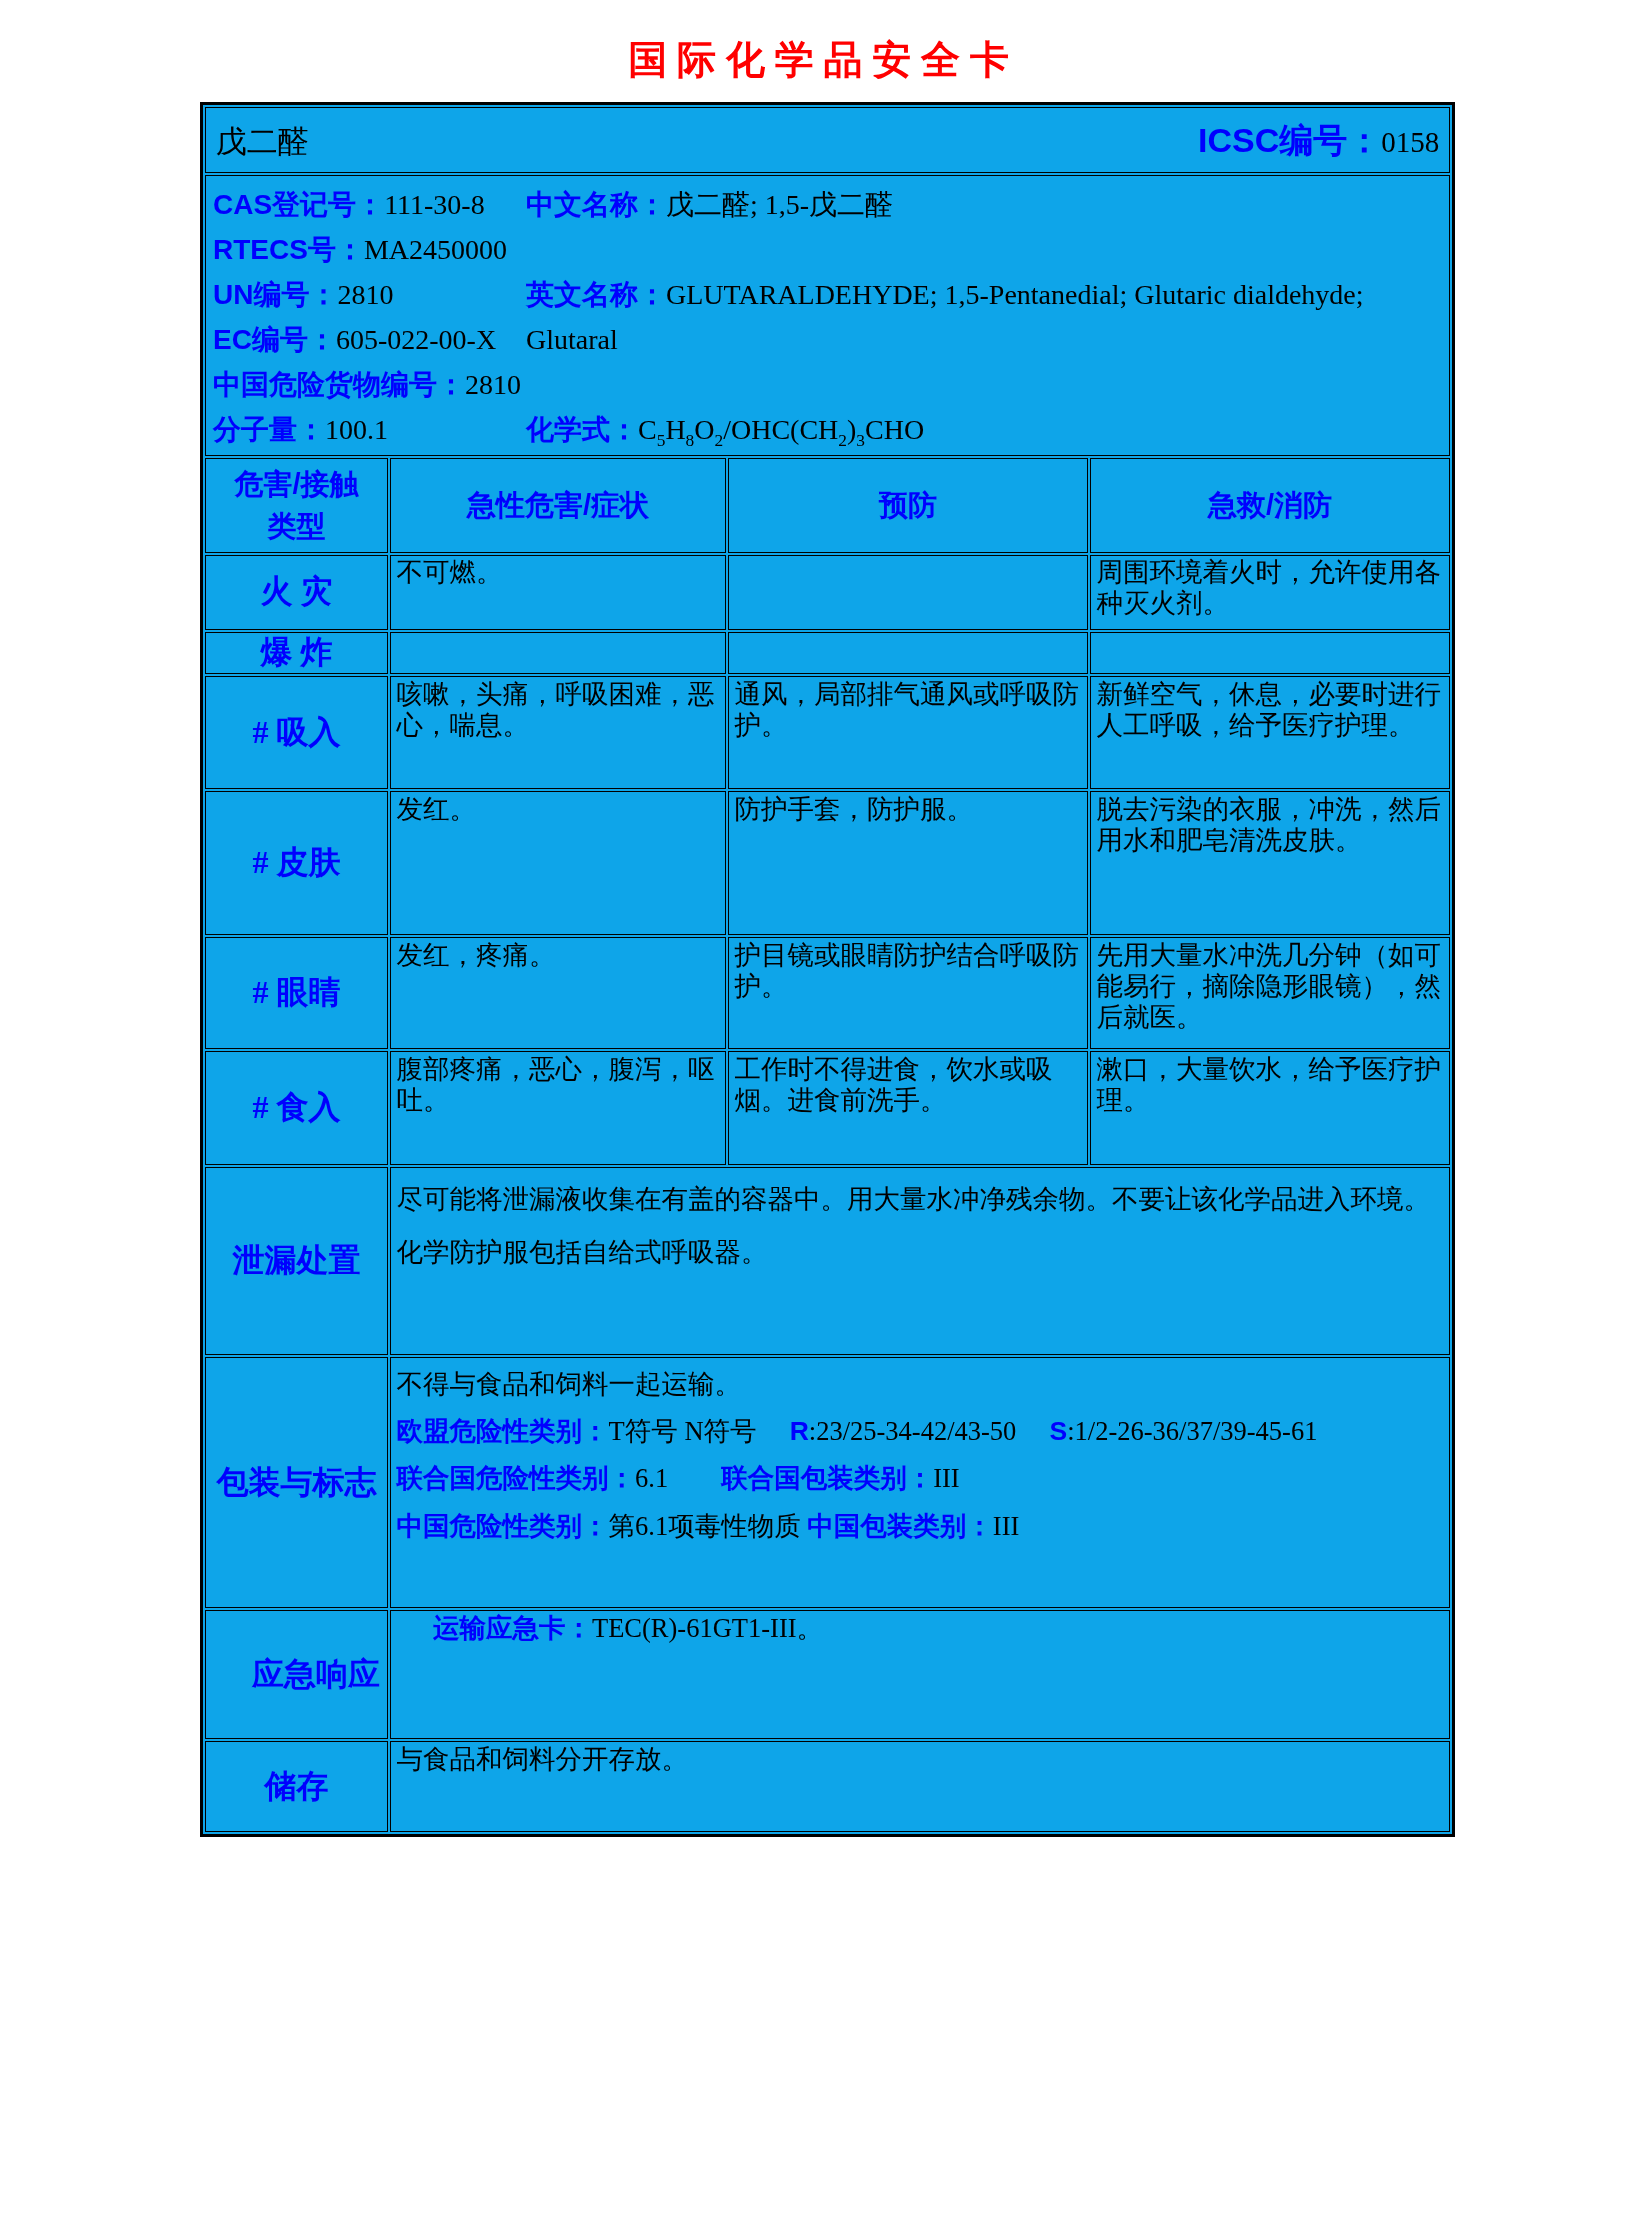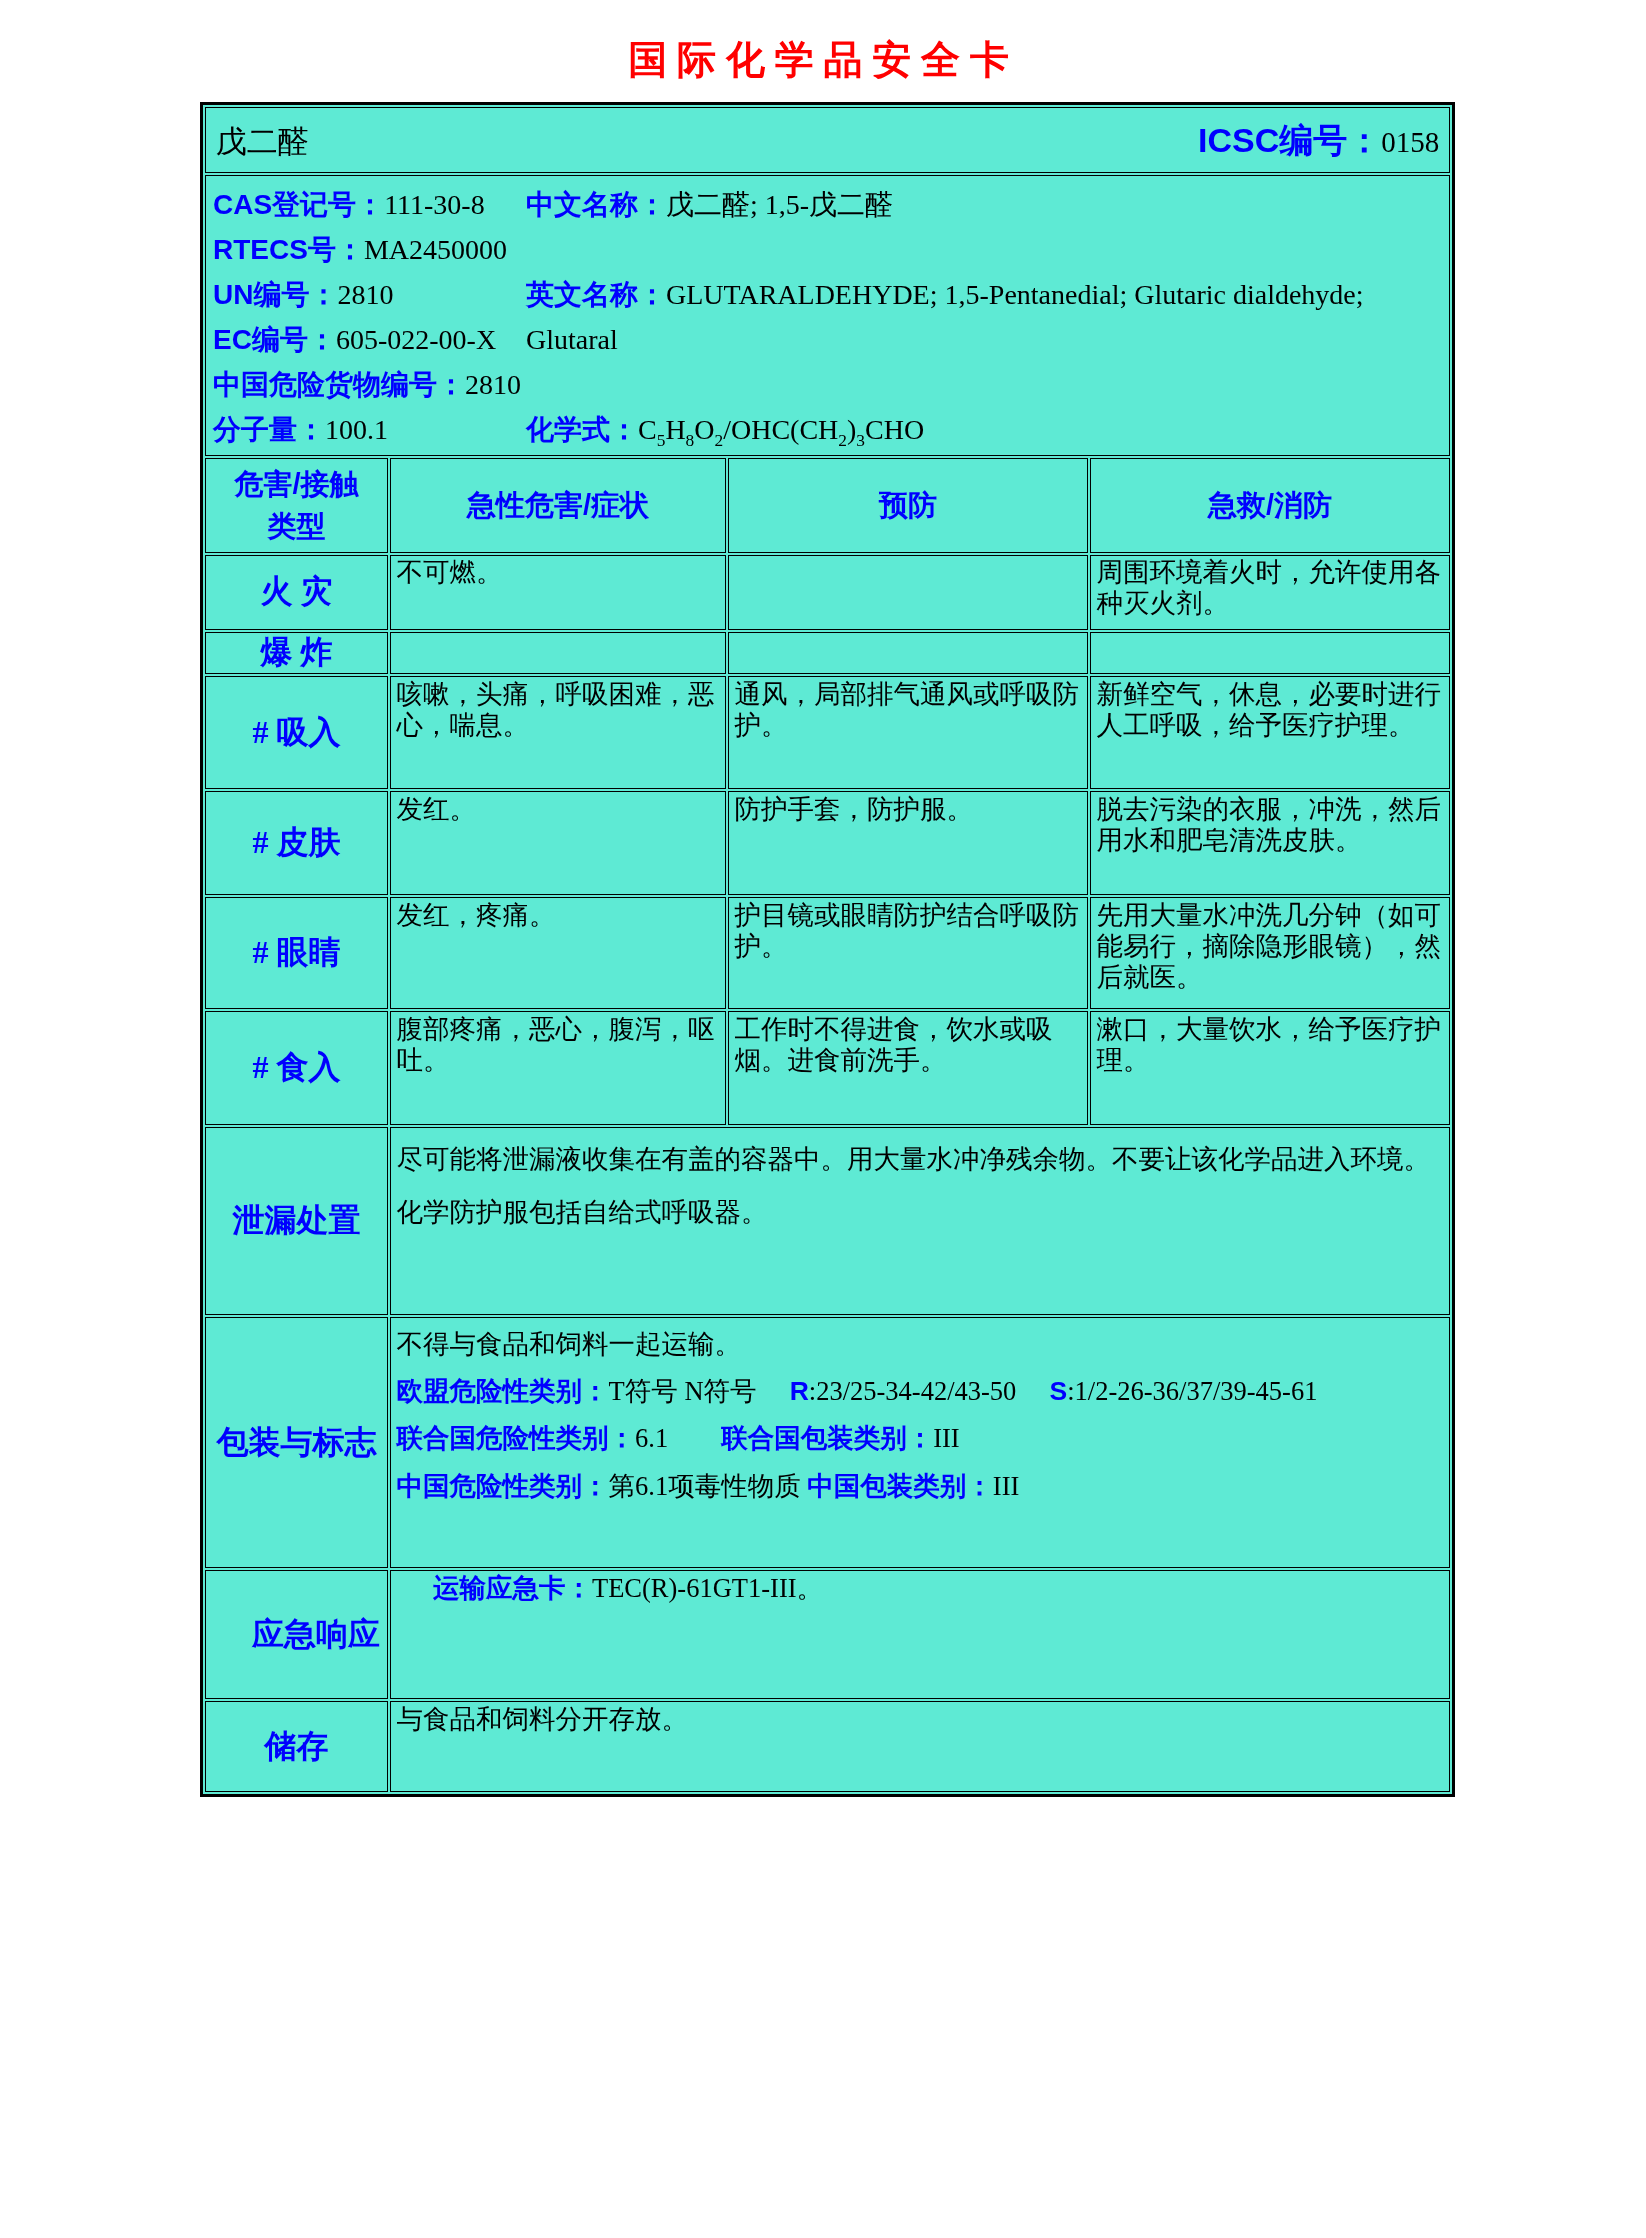--- a/index.html
+++ b/index.html
@@ -21,21 +21,21 @@
     letter-spacing:9.8px;
     font-family:"DejaVu Serif","Liberation Serif",serif;
   }
   table.card{
     margin:15.4px 0 0 200px;
     width:1249px;
     table-layout:fixed;
     border-collapse:separate;
     border-spacing:2.1px;
     border:3.5px solid #000;
-    background:#5eead4;
+    background:#0ea5e9;
   }
   td{
     border:1.4px solid #000;
     box-sizing:border-box;
     padding:1.4px 5.6px;
     vertical-align:top;
     font-size:26.5px;
     line-height:1.18;
     overflow:hidden;
   }
@@ -65,21 +65,21 @@
     line-height:1.45;
   }
   
   tr.r-name  td{height:66px;}
   tr.r-ids   td{height:274px;}
   tr.r-head  td{height:95px;}
   tr.r-fire  td{height:75px;}
   tr.r-expl  td{height:42px;}
   tr.r-cont  td{height:45px;}
   tr.r-inh   td{height:113px;}
-  tr.r-skin  td{height:104px;}
+  tr.r-skin  td{height:144px;}
   tr.r-eye   td{height:112px;}
   tr.r-ing   td{height:114px;}
   tr.r-spill td{height:188px;}
   tr.r-pack  td{height:251px;}
   tr.r-emerg td{height:129px;padding-left:42px;}
   tr.r-store td{height:91px;}
 
   .namecell{vertical-align:middle;}
   .namewrap{display:flex;justify-content:space-between;align-items:baseline;padding:0 4.2px;}
   .subst{font-size:31px;}

